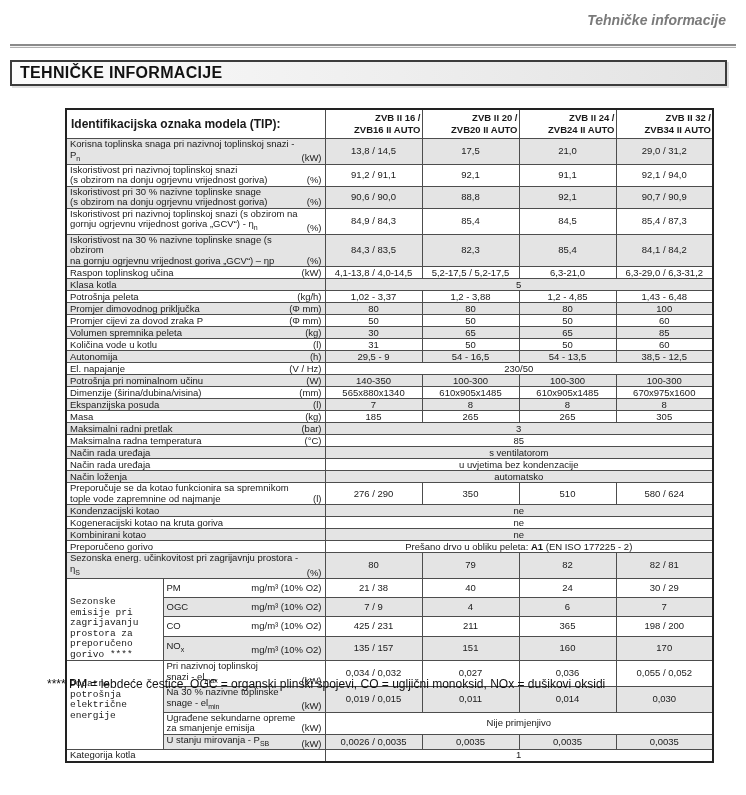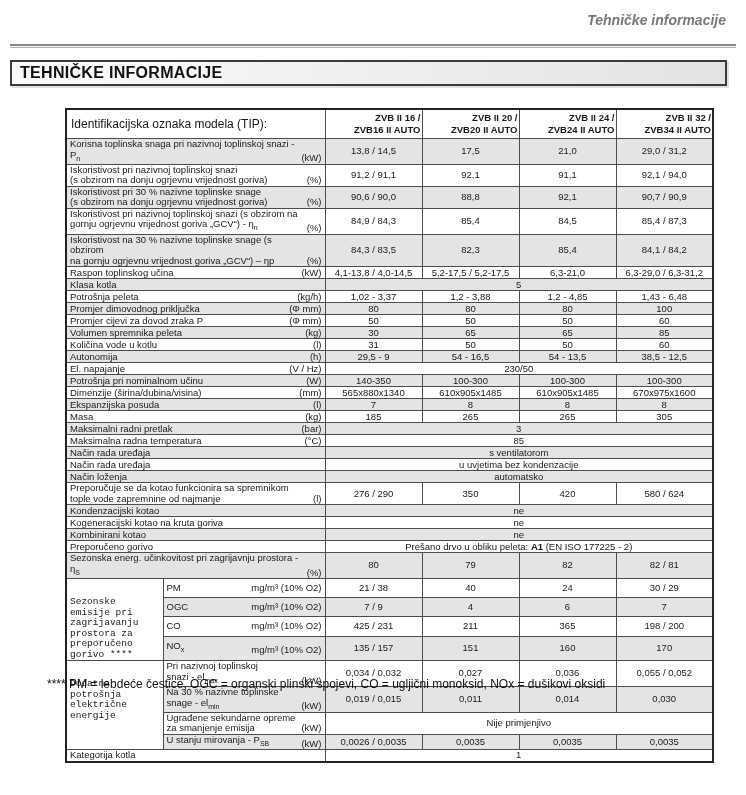--- a/index.html
+++ b/index.html
@@ -21,21 +21,21 @@
     display:flex; align-items:center; padding-left:8px;
     box-shadow:2px 2px 0 rgba(0,0,0,0.12);
   }
   .title-box .title { font-size:16px; font-weight:bold; letter-spacing:0.3px; color:#111; }
 
   .table-wrap { position:absolute; top:108px; left:65px; }
   table.spec { border-collapse:collapse; table-layout:fixed; width:648px; border:2px solid #222; }
   table.spec th, table.spec td { border:1px solid #4d4d4d; }
 
   table.spec th.corner {
-    text-align:left; font-size:12px; font-weight:normal; padding:3px 4px; background:#fff;
+    text-align:left; font-size:12px; font-weight:bold; padding:3px 4px; background:#fff;
     vertical-align:middle;
   }
   table.spec th.colhead {
     font-size:9.5px; font-weight:bold; text-align:right; line-height:12px; padding:2px 1px;
     background:#fff; vertical-align:middle;
   }
 
   table.spec td { font-size:9.5px; line-height:10.5px; height:12px; padding:0 3px; vertical-align:middle; background:#fff; }
   table.spec td.value-cell { text-align:center; padding:0 1px; }
   table.spec tr.shaded td { background:#e4e4e4; }
@@ -334,21 +334,21 @@
           </tr>
           <tr>
             <td colspan="2" class="label-cell">
               <div class="lblwrap">
                 <span>Preporučuje se da kotao funkcionira sa spremnikom<br>tople vode zapremnine od najmanje</span>
                 <span class="unit">(l)</span>
               </div>
             </td>
             <td class="value-cell">276 / 290</td>
             <td class="value-cell">350</td>
-            <td class="value-cell">420</td>
+            <td class="value-cell">510</td>
             <td class="value-cell">580 / 624</td>
           </tr>
           <tr class="shaded">
             <td colspan="2" class="label-cell">
               <div class="lblwrap">
                 <span>Kondenzacijski kotao</span>
               </div>
             </td>
             <td colspan="4" class="value-cell">ne</td>
           </tr>

